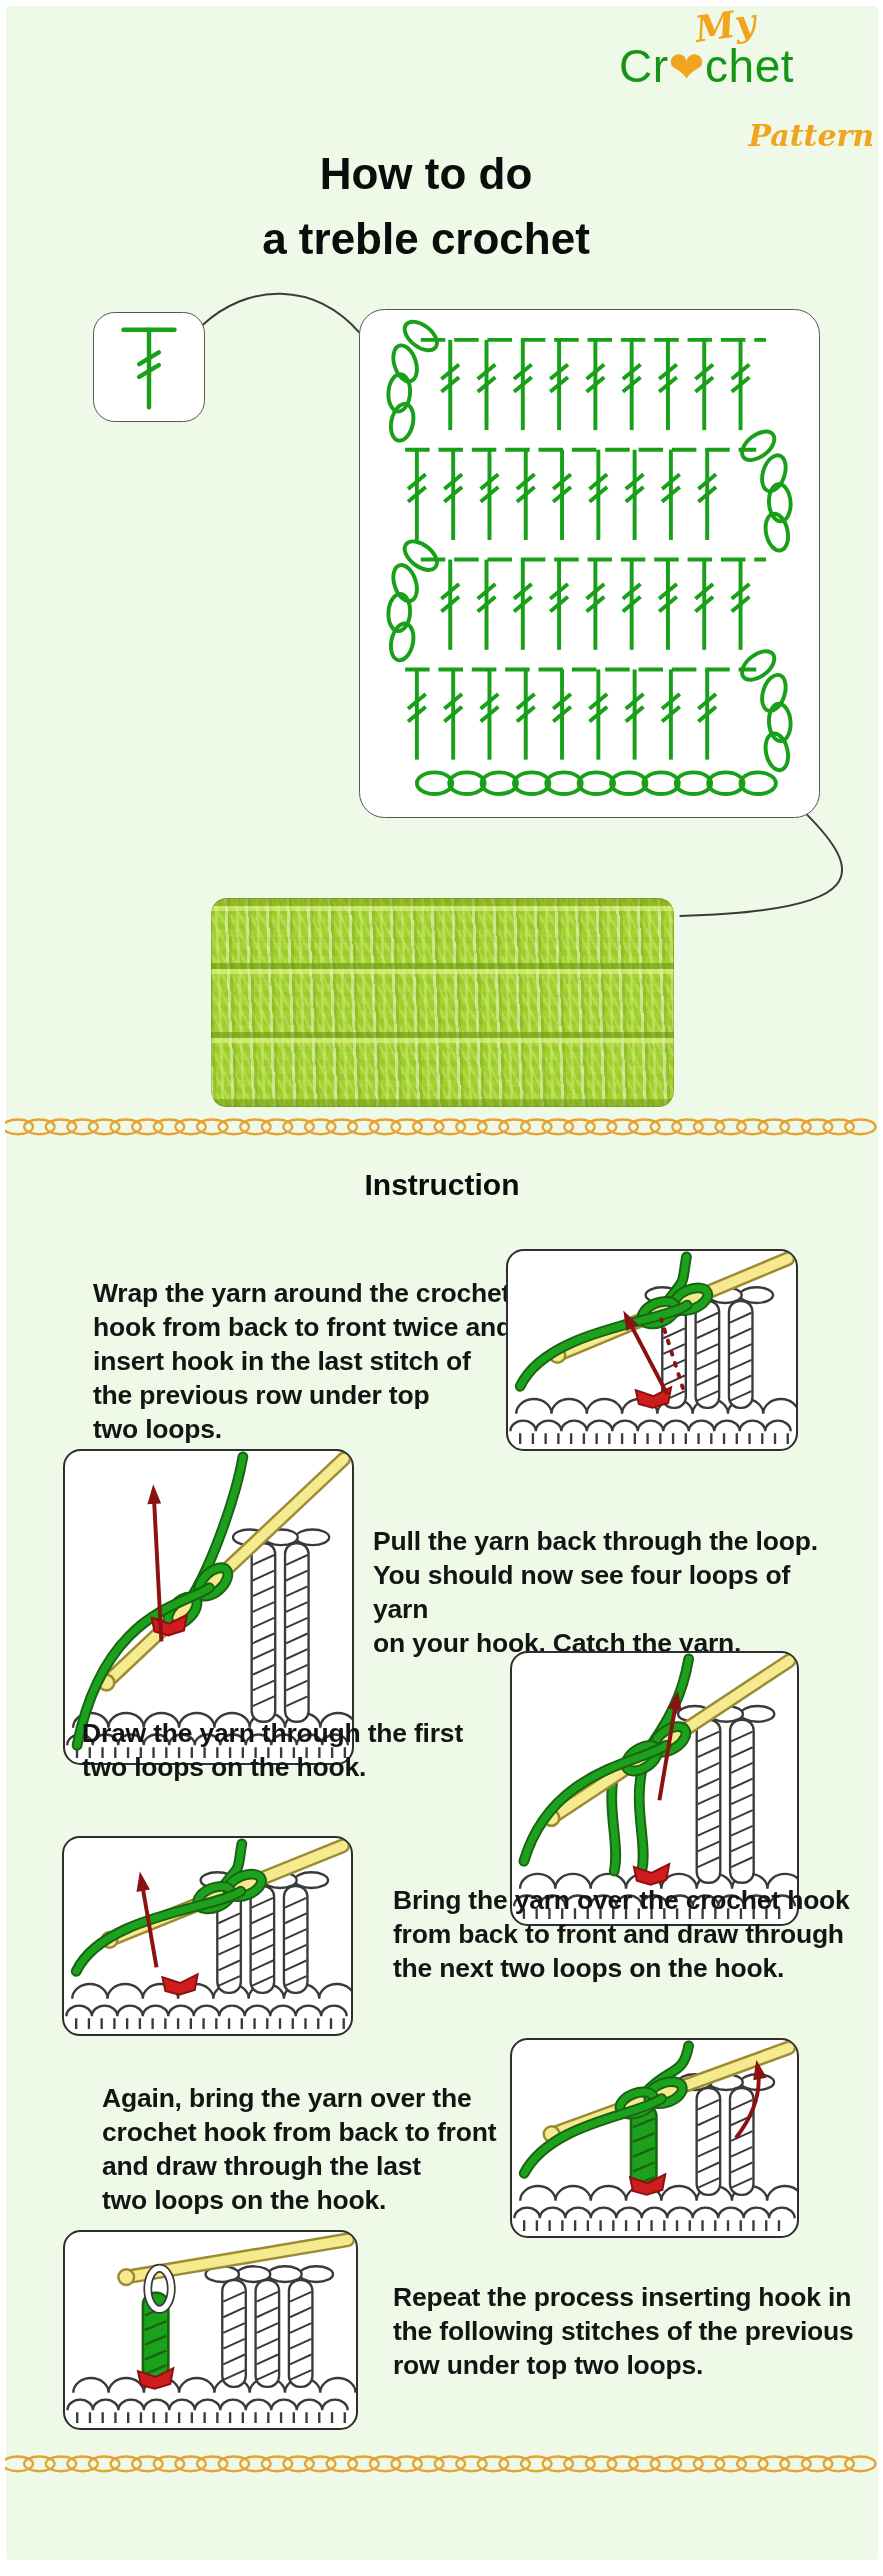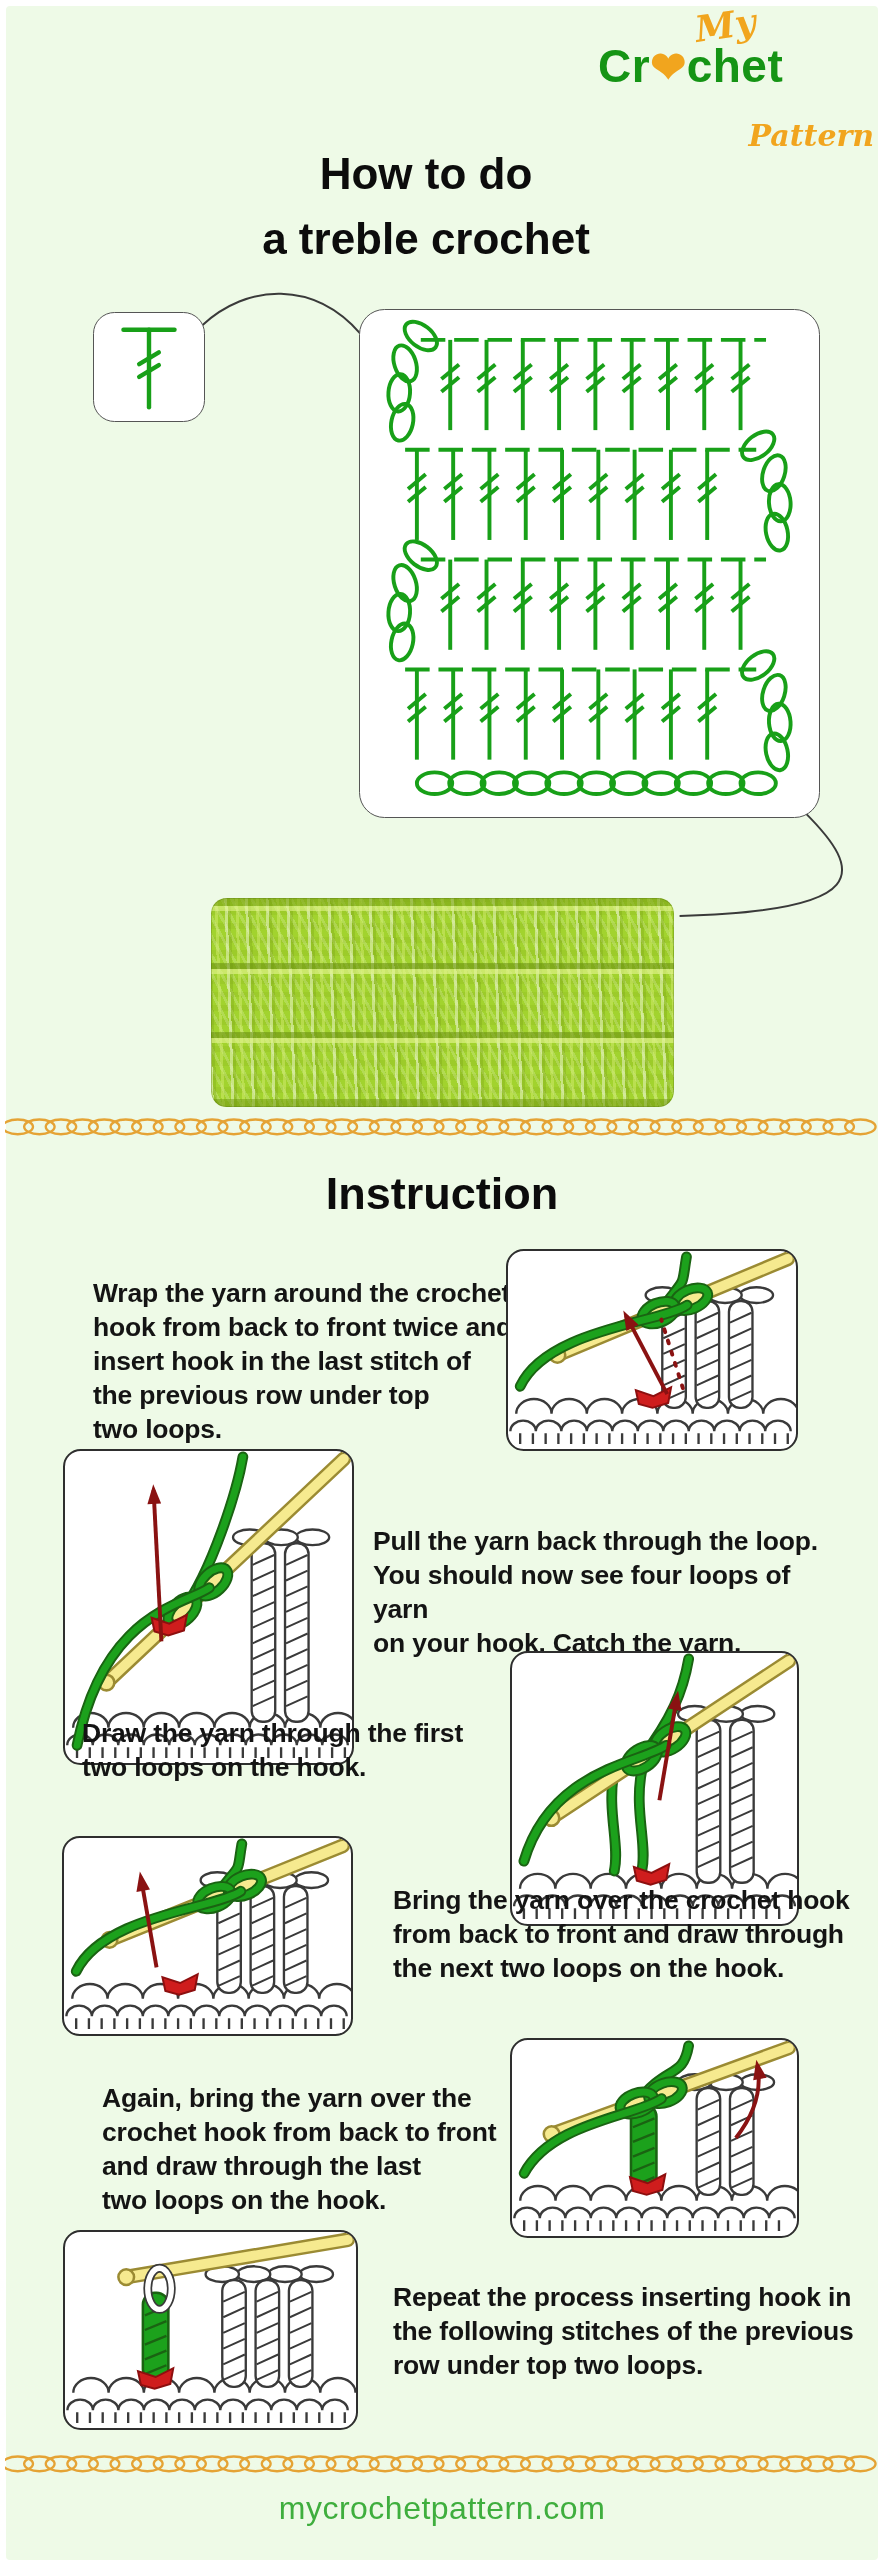--- a/index.html
+++ b/index.html
@@ -4,21 +4,21 @@
 <style>
   html,body{margin:0;padding:0;background:#ffffff;}
   #page{position:relative;width:884px;height:2576px;background:#ffffff;
         font-family:"Liberation Sans",sans-serif;overflow:hidden;}
   .bg{position:absolute;left:5.9px;right:5.9px;top:5.9px;bottom:15.7px;background:#eefae7;border-radius:3.9px;}
 
   
   #logo{position:absolute;left:597px;top:7.9px;width:281px;height:128px;}
   .logo-my{position:absolute;left:98px;top:-3.9px;font-family:"DejaVu Serif",serif;font-style:italic;
            font-weight:bold;color:#f1a51e;font-size:36px;transform:rotate(-8deg);}
-  .logo-crochet{position:absolute;left:1px;top:31px;font-size:46px;font-weight:bold;color:#159415;
+  .logo-crochet{position:absolute;left:22px;top:31px;font-size:46px;font-weight:normal;color:#159415;
            letter-spacing:0.5px;}
   .logo-heart{color:#f1a51e;font-size:43px;}
   .logo-pattern{position:absolute;right:3.9px;top:81px;font-family:"DejaVu Serif",serif;font-style:italic;
            font-weight:bold;color:#f1a51e;font-size:30px;margin-top:29px;}
 
   #title{position:absolute;left:0;top:141px;width:852px;text-align:center;
          font-size:44px;font-weight:bold;line-height:65px;color:#0c0c0c;}
 
   .white-box{position:absolute;background:#ffffff;border:1.6px solid #555;}
   #symbol-box{left:93px;top:312px;width:110px;height:108px;border-radius:21.6px;}
@@ -39,21 +39,21 @@
         rgba(0,0,0,0) 5.9px 10.8px, rgba(215,238,120,.45) 10.8px 13.7px, rgba(0,0,0,0) 13.7px 20.6px),
       repeating-linear-gradient(62deg, rgba(255,255,255,.18) 0 2.9px, rgba(0,0,0,0) 2.9px 8.8px),
       repeating-linear-gradient(0deg, rgba(140,180,30,.25) 0 5.9px, rgba(0,0,0,0) 5.9px 13.7px);
     box-shadow:0 0 0 1px rgba(90,120,20,.35) inset;}
 
   .chain-divider{position:absolute;left:4.9px;width:874px;height:17.7px;}
   #divider-top{top:1118px;}
   #divider-bottom{top:2455px;}
 
   #heading{position:absolute;left:0;top:1168px;width:884px;text-align:center;
-           font-size:45px;font-weight:bold;color:#0c0c0c;}
+           font-size:30px;font-weight:bold;color:#0c0c0c;}
 
   .step-text{position:absolute;font-weight:bold;font-size:26.5px;line-height:34px;color:#141414;
              white-space:pre-line;letter-spacing:-0.2px;}
   .step-img{position:absolute;background:#fff;border:2px solid #2e2e2e;border-radius:17.7px;overflow:hidden;}
   .step-img svg{width:100%;height:100%;display:block;}
 
   #footer{position:absolute;left:0;top:2490px;width:884px;text-align:center;
           font-size:32px;color:#3fae3e;letter-spacing:0.5px;}
 </style>
 </head>
@@ -517,15 +517,14 @@
         <ellipse cx="717" cy="9" rx="15.5" ry="7.5" fill="none" stroke="#e5a335" stroke-width="2.4"></ellipse>
         <ellipse cx="739" cy="9" rx="15.5" ry="7.5" fill="none" stroke="#e5a335" stroke-width="2.4"></ellipse>
         <ellipse cx="761" cy="9" rx="15.5" ry="7.5" fill="none" stroke="#e5a335" stroke-width="2.4"></ellipse>
         <ellipse cx="783" cy="9" rx="15.5" ry="7.5" fill="none" stroke="#e5a335" stroke-width="2.4"></ellipse>
         <ellipse cx="805" cy="9" rx="15.5" ry="7.5" fill="none" stroke="#e5a335" stroke-width="2.4"></ellipse>
         <ellipse cx="827" cy="9" rx="15.5" ry="7.5" fill="none" stroke="#e5a335" stroke-width="2.4"></ellipse>
         <ellipse cx="849" cy="9" rx="15.5" ry="7.5" fill="none" stroke="#e5a335" stroke-width="2.4"></ellipse>
         <ellipse cx="871" cy="9" rx="15.5" ry="7.5" fill="none" stroke="#e5a335" stroke-width="2.4"></ellipse>
       </svg></div>
 
-  <div id="footer">mycrochetpattern.com</div>
 </div>
 
 
 </body></html>

